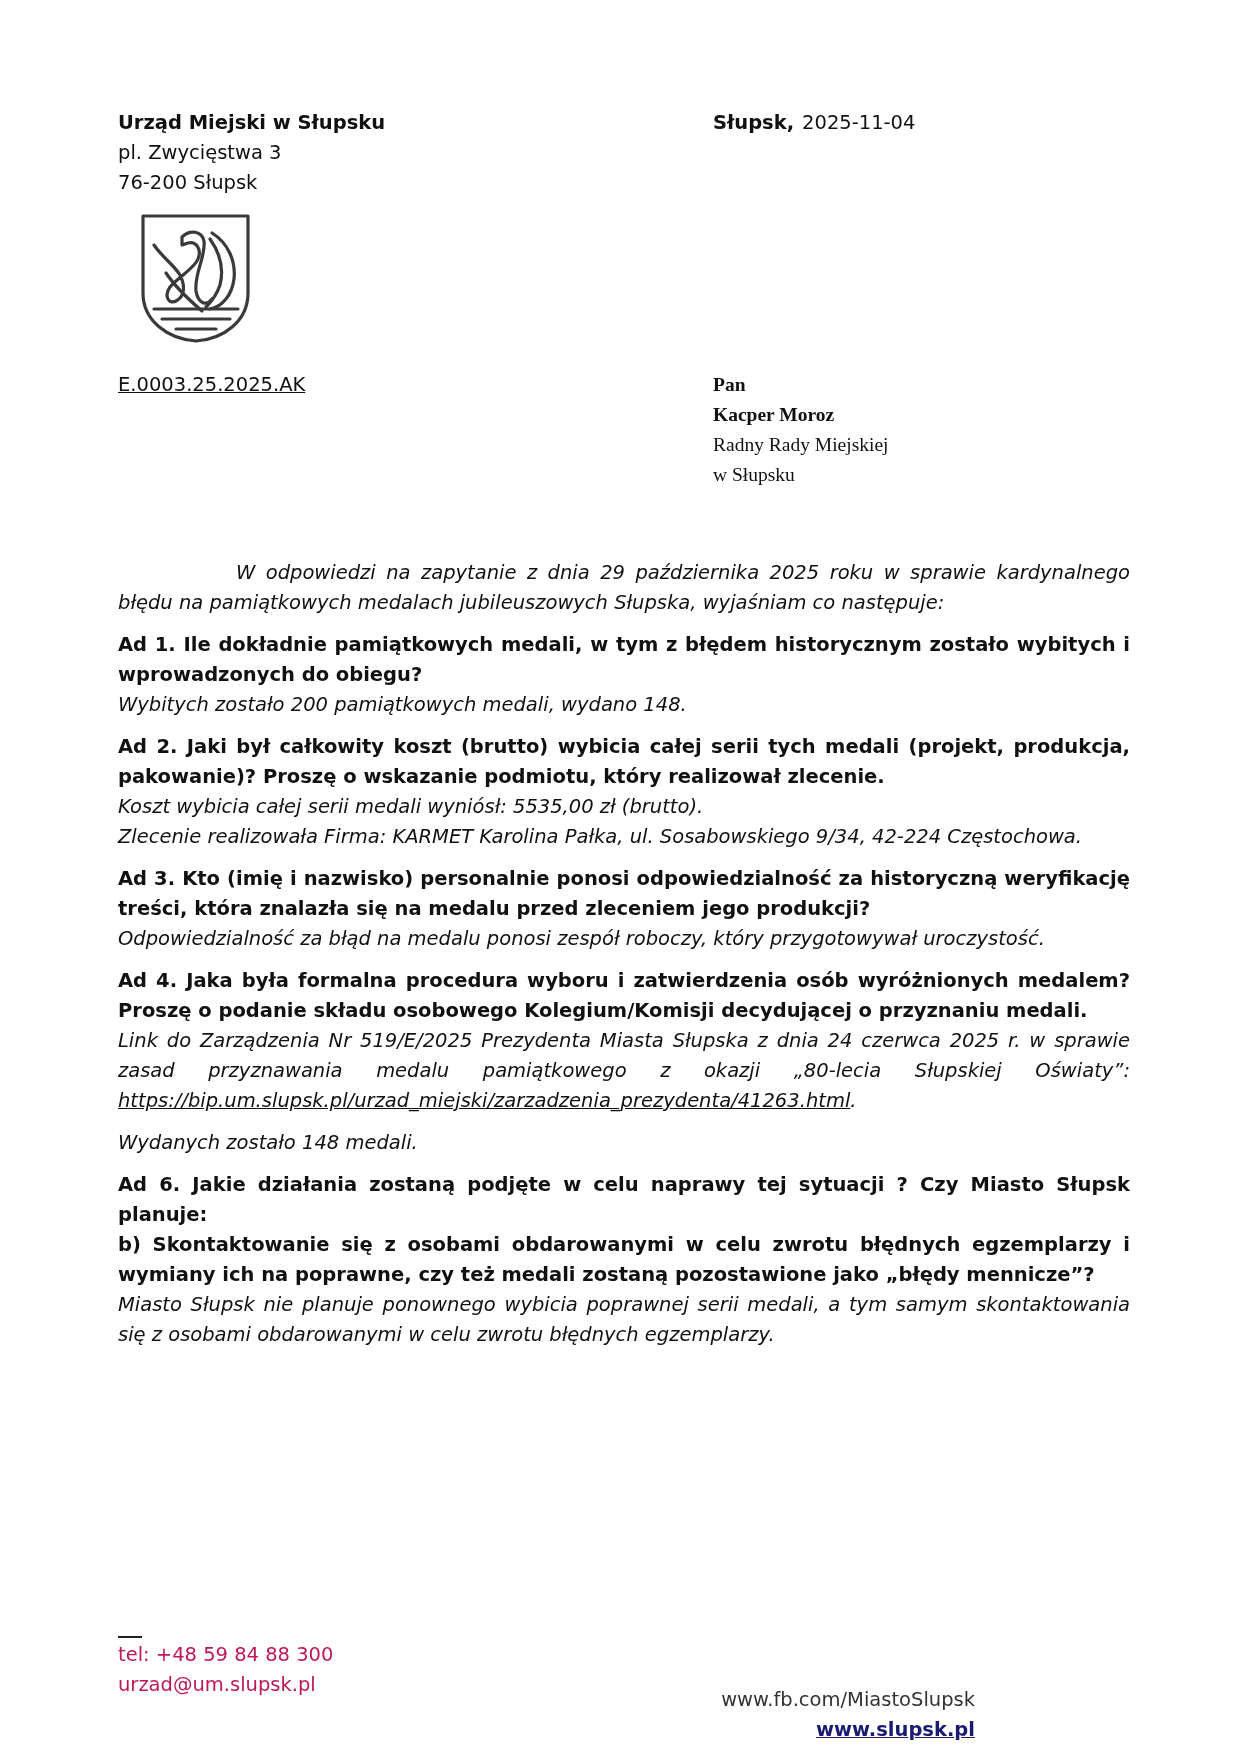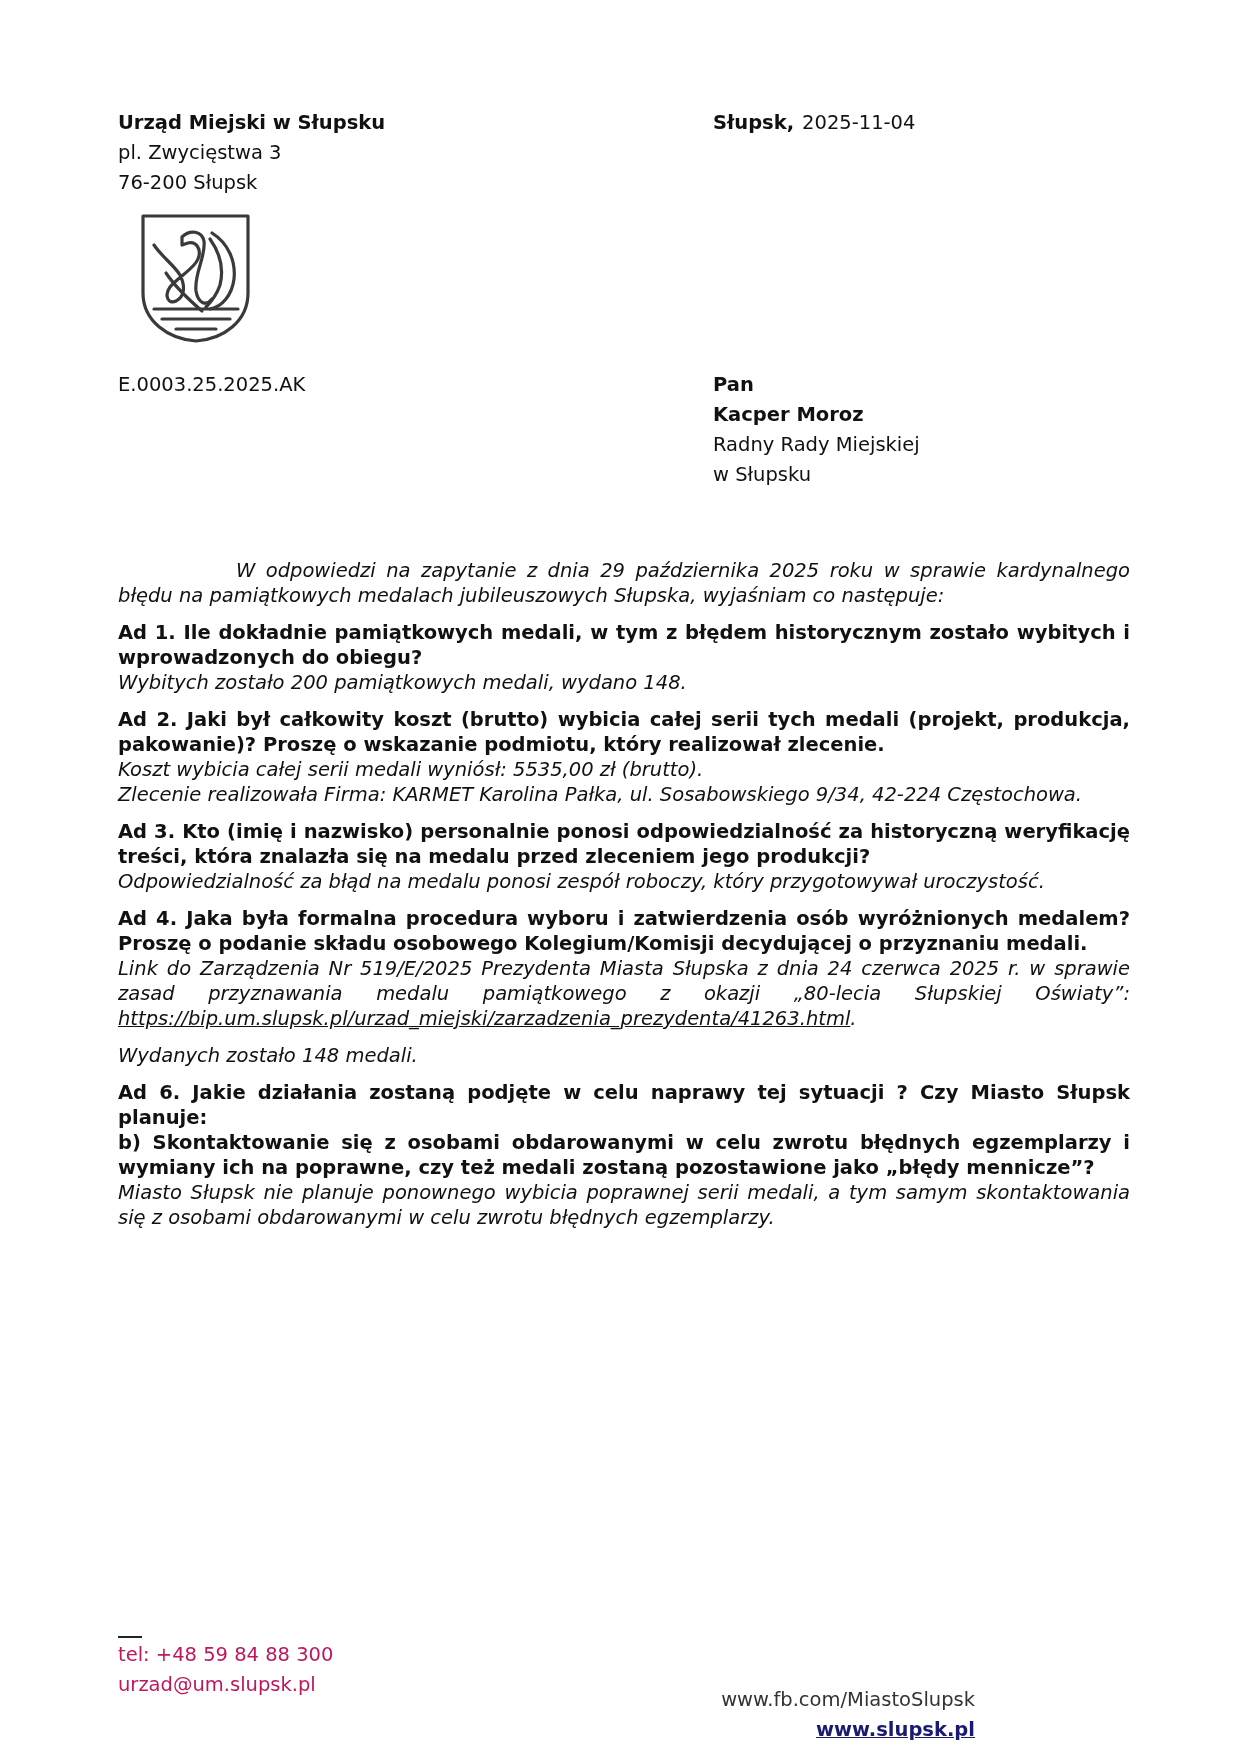--- a/index.html
+++ b/index.html
@@ -7,24 +7,24 @@
          font-family: "DejaVu Sans", sans-serif; color: #111; }
   .page { position: absolute; left: 0; top: 0; width: 1086px; height: 1754px; }
   .abs { position: absolute; }
   .t { font-size: 19.5px; line-height: 30px; white-space: nowrap; }
   .b { font-weight: bold; }
   .i { font-style: italic; }
   .sender { left: 118px; top: 108px; }
   .place { left: 713px; top: 108px; }
   .place .city { font-weight: bold; margin-right: 8px; }
   .crest { left: 140px; top: 213px; width: 112px; height: 130px; }
-  .ref { left: 118px; top: 370px; }
-  .recipient { left: 713px; top: 370px; }
+  .ref { left: 118px; top: 370px; text-decoration: underline; }
+  .recipient { left: 713px; top: 370px; font-family: Liberation Serif, serif; }
   .body { left: 118px; top: 558px; width: 1012px; }
-  .body p { margin: 0; font-size: 19.5px; line-height: 25px; text-align: justify; }
+  .body p { margin: 0; font-size: 19.5px; line-height: 30px; text-align: justify; }
   .gap { height: 12px; }
   .indent { text-indent: 118px; }
   .link { text-decoration: underline; color: #111; }
   .footer-line { left: 118px; top: 1636px; width: 24px; height: 2px; background: #222; }
   .footer-left { left: 118px; top: 1640px; color: #be185d; }
   .footer-right { right: 111px; top: 1640px; text-align: right; color: #333; margin-top: 45px; }
   .footer-right .web { color: #1a1a6e; font-weight: bold; text-decoration: underline; }
 </style>
 </head>
 <body>

